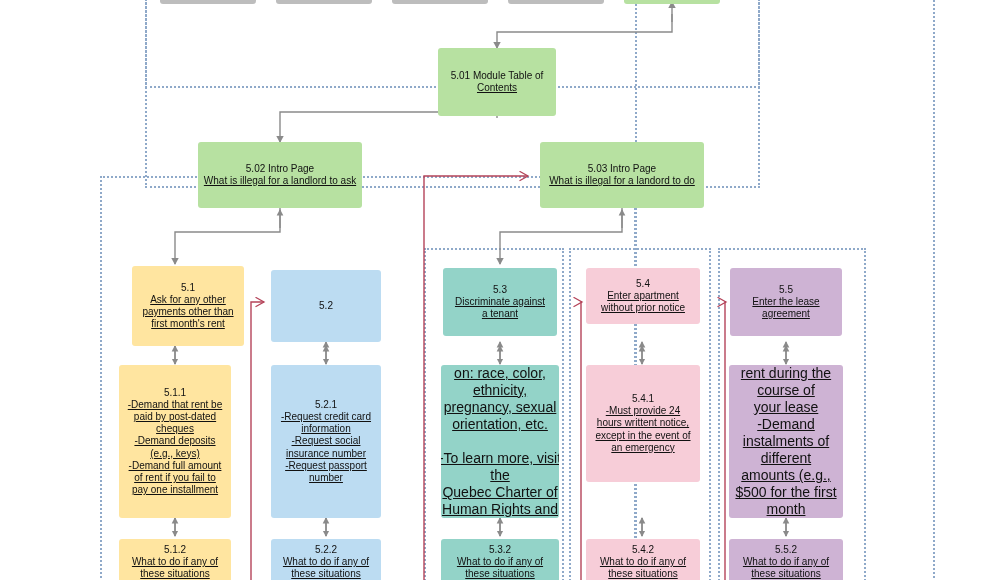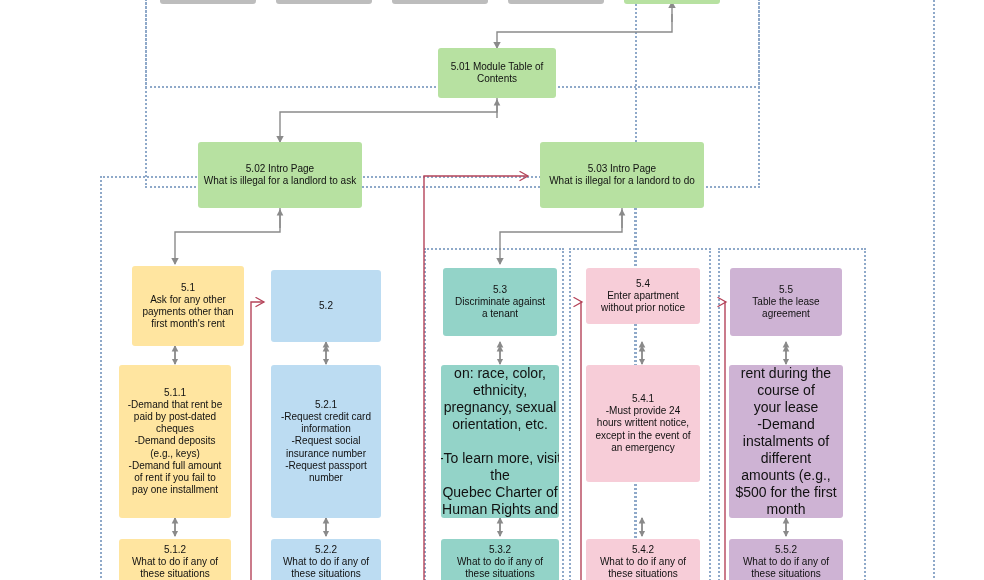--- a/index.html
+++ b/index.html
@@ -35,21 +35,21 @@
     align-items:center;
     justify-content:center;
     text-align:center;
     color:#111111;
     z-index:3;
     padding:4px 5px;
     line-height:1.22;
     overflow:hidden;
   }
   .node .num{display:block;}
-  .node .desc{display:block;white-space:pre-line;}
+  .node .desc{display:block;white-space:pre-line;text-decoration:underline;}
 
   .f-green  {background:#b7e1a1;}
   .f-gray   {background:#bdbdbd;}
   .f-yellow {background:#ffe5a0;}
   .f-blue   {background:#bcdcf2;}
   .f-teal   {background:#93d3c8;}
   .f-pink   {background:#f7cdd8;}
   .f-purple {background:#ceb3d4;}
   .t10{font-size:10px;}
   .t9 {font-size:14px;}
@@ -140,21 +140,21 @@
       <path d="M725,585 L725,302 L726,302" marker-end="url(#ra)"></path>
     </g>
   </svg>
 
   <div class="node f-gray" style="left:160px;top:-26px;width:96px;height:30px;"></div>
   <div class="node f-gray" style="left:276px;top:-26px;width:96px;height:30px;"></div>
   <div class="node f-gray" style="left:392px;top:-26px;width:96px;height:30px;"></div>
   <div class="node f-gray" style="left:508px;top:-26px;width:96px;height:30px;"></div>
   <div class="node f-green" style="left:624px;top:-26px;width:96px;height:30px;"></div>
 
-  <div class="node f-green t10" style="left:438px;top:48px;width:118px;height:50px;">
+  <div class="node f-green t10" style="left:438px;top:48px;width:118px;height:68px;">
     <span class="num">5.01 Module Table of</span>
     <span class="desc">Contents</span>
   </div>
 
   <div class="node f-green t10" style="left:198px;top:142px;width:164px;height:66px;">
     <span class="num">5.02 Intro Page</span>
     <span class="desc">What is illegal for a landlord to ask</span>
   </div>
   <div class="node f-green t10" style="left:540px;top:142px;width:164px;height:66px;">
     <span class="num">5.03 Intro Page</span>
@@ -175,21 +175,21 @@
     <span class="desc">Discriminate against
 a tenant</span>
   </div>
   <div class="node f-pink t10" style="left:586px;top:268px;width:114px;height:56px;">
     <span class="num">5.4</span>
     <span class="desc">Enter apartment
 without prior notice</span>
   </div>
   <div class="node f-purple t10" style="left:730px;top:268px;width:112px;height:68px;">
     <span class="num">5.5</span>
-    <span class="desc">Table the lease
+    <span class="desc">Enter the lease
 agreement</span>
   </div>
 
   <div class="node f-yellow t10" style="left:119px;top:365px;width:112px;height:153px;">
     <span class="num">5.1.1</span>
     <span class="desc">-Demand that rent be
 paid by post-dated
 cheques
 -Demand deposits
 (e.g., keys)

